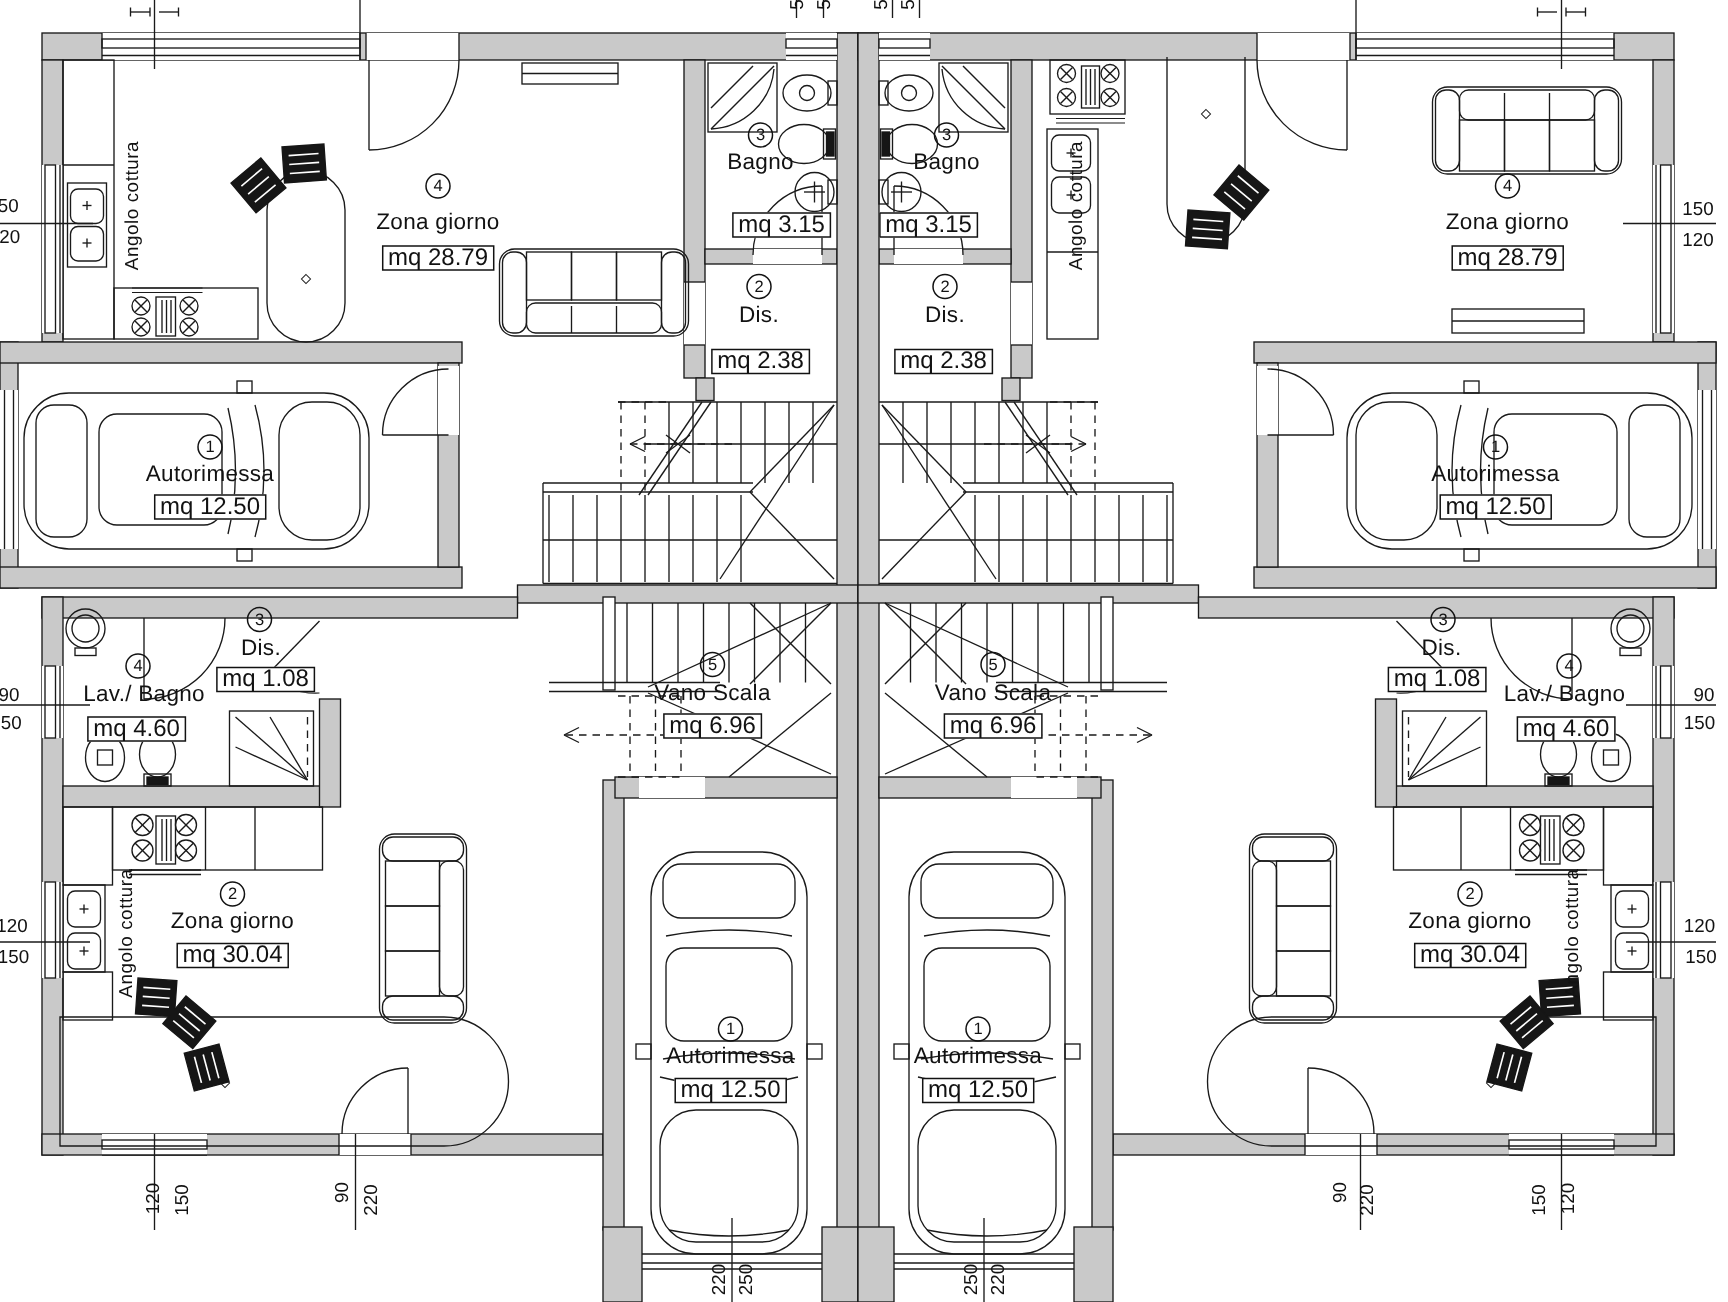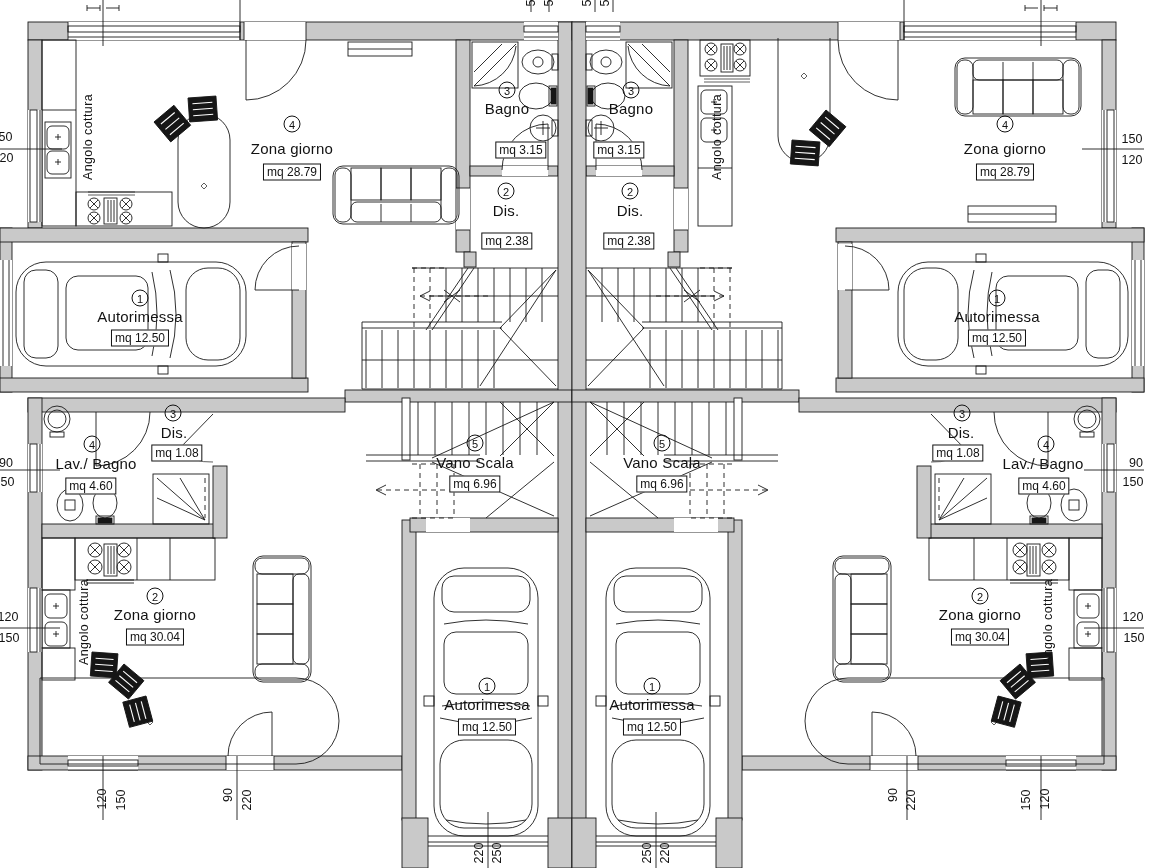--- a/index.html
+++ b/index.html
@@ -11,21 +11,21 @@
   svg .white{fill:#ffffff;stroke:none;}
   svg .wfill{fill:#ffffff;stroke:#1a1a1a;}
   svg .dark{fill:#161616;stroke:#161616;}
   svg .wl{stroke:#ffffff;stroke-width:1.1;}
   svg .dash{stroke-dasharray:5 4;}
   svg .thin{stroke-width:.7;}
   #labels .lbl{position:absolute;transform:translate(-50%,-50%);white-space:nowrap;}
   #labels .name{font-size:15px;letter-spacing:.2px;}
   #labels .num{width:15px;height:15px;border:1px solid #121212;border-radius:50%;
      font-size:11px;display:flex;align-items:center;justify-content:center;}
-  #labels .area{font-size:12px;border:1px solid #121212;background:#fff;padding:0 3px;
+  #labels .area{font-size:16px;border:1px solid #121212;background:#fff;padding:0 3px;
      height:15px;line-height:15px;}
   #labels .dim{font-size:12.5px;}
   #labels .vdim{font-size:12.5px;transform:translate(-50%,-50%) rotate(-90deg);}
   #labels .vtext{font-size:12.5px;transform:translate(-50%,-50%) rotate(-90deg);letter-spacing:.4px;}
 </style>
 </head>
 <body>
 
 <div class="plan">
 <svg width="1152" height="868" viewBox="0 0 1152 868">

